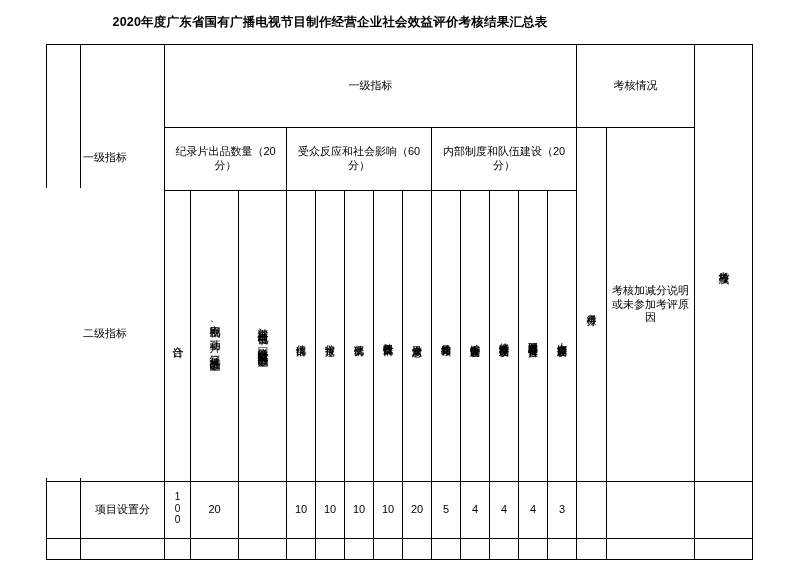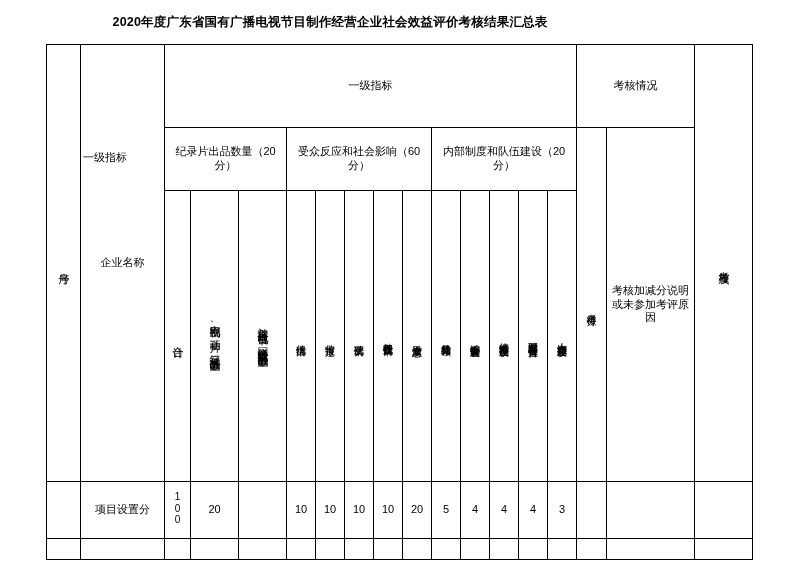--- a/index.html
+++ b/index.html
@@ -209,14 +209,17 @@
       <td></td>
       <td></td>
       <td></td>
     </tr>
   </tbody>
     </table>
 
   <div style="position:absolute; top:126px; left:46px; width:118px; height:62px; display:flex; align-items:center; justify-content:center; font-size:11px;text-align:right;">
     <span>一级指标</span>
   </div>
+  <div style="position:absolute; top:188px; left:46px; width:118px; height:290px; display:flex; align-items:center; justify-content:center; font-size:11px; background:#ffffff;">
+    <span>二级指标</span>
+  </div>
 
 </div>
 
 </body></html>

